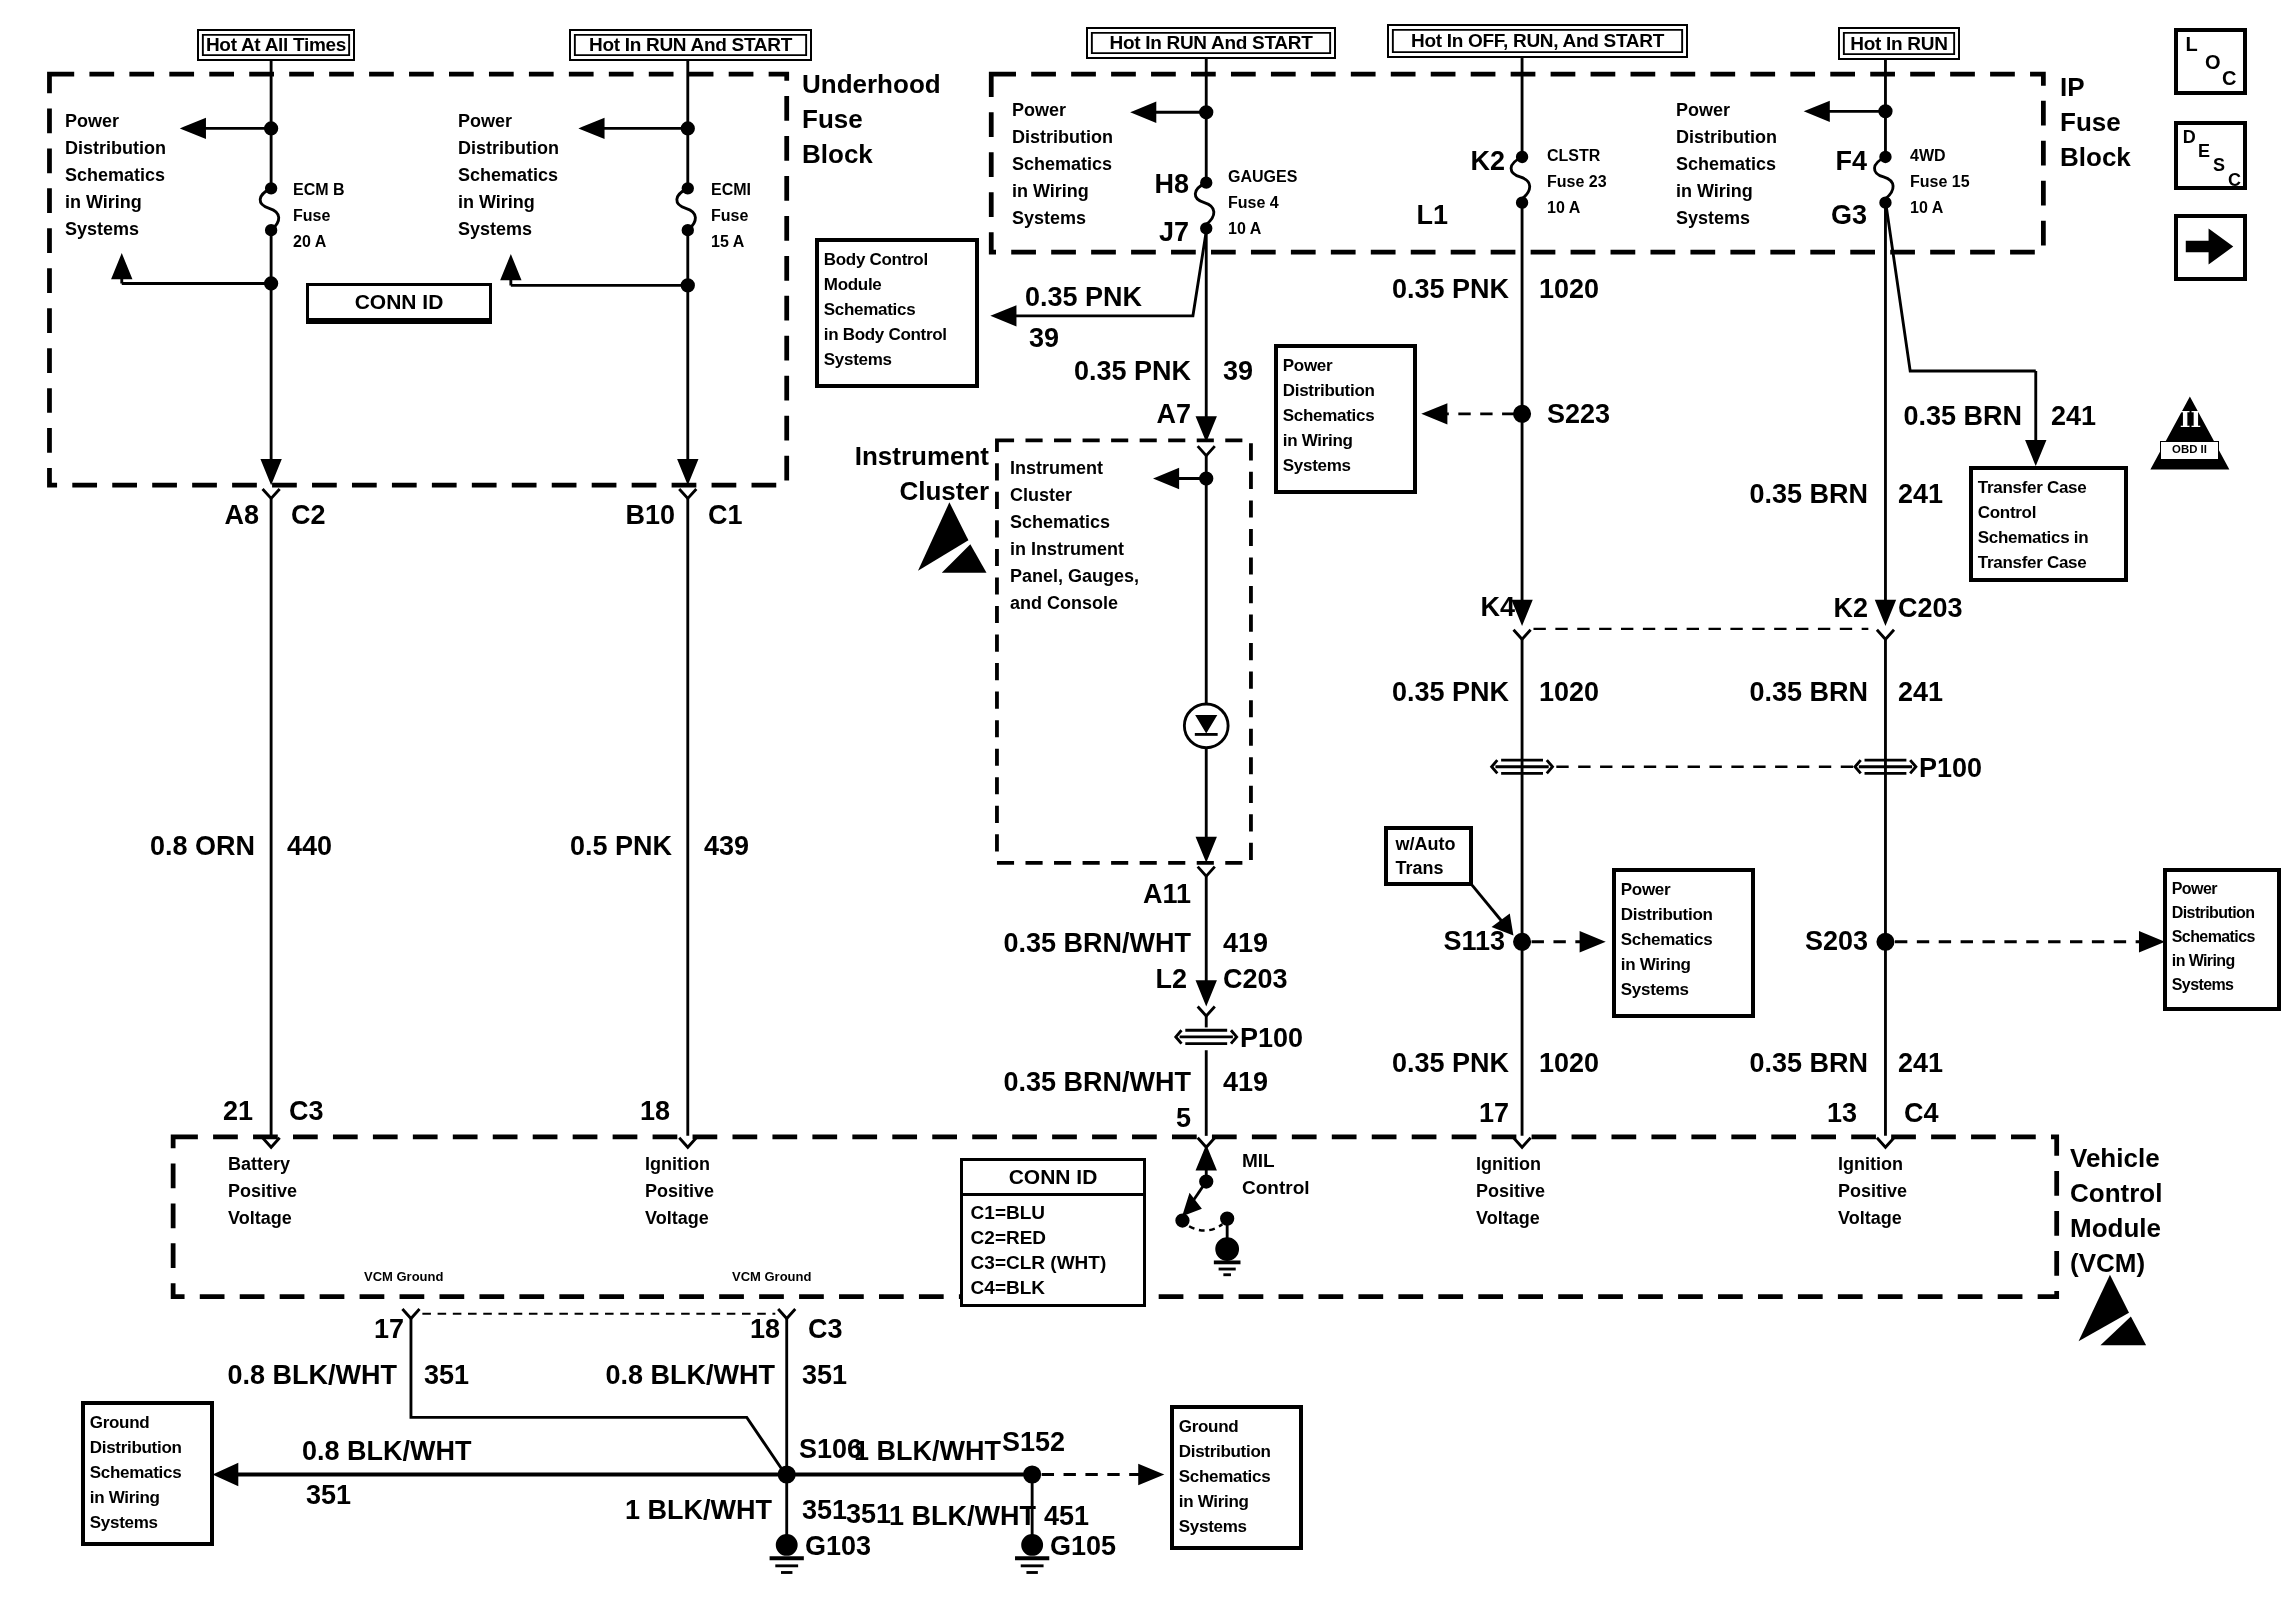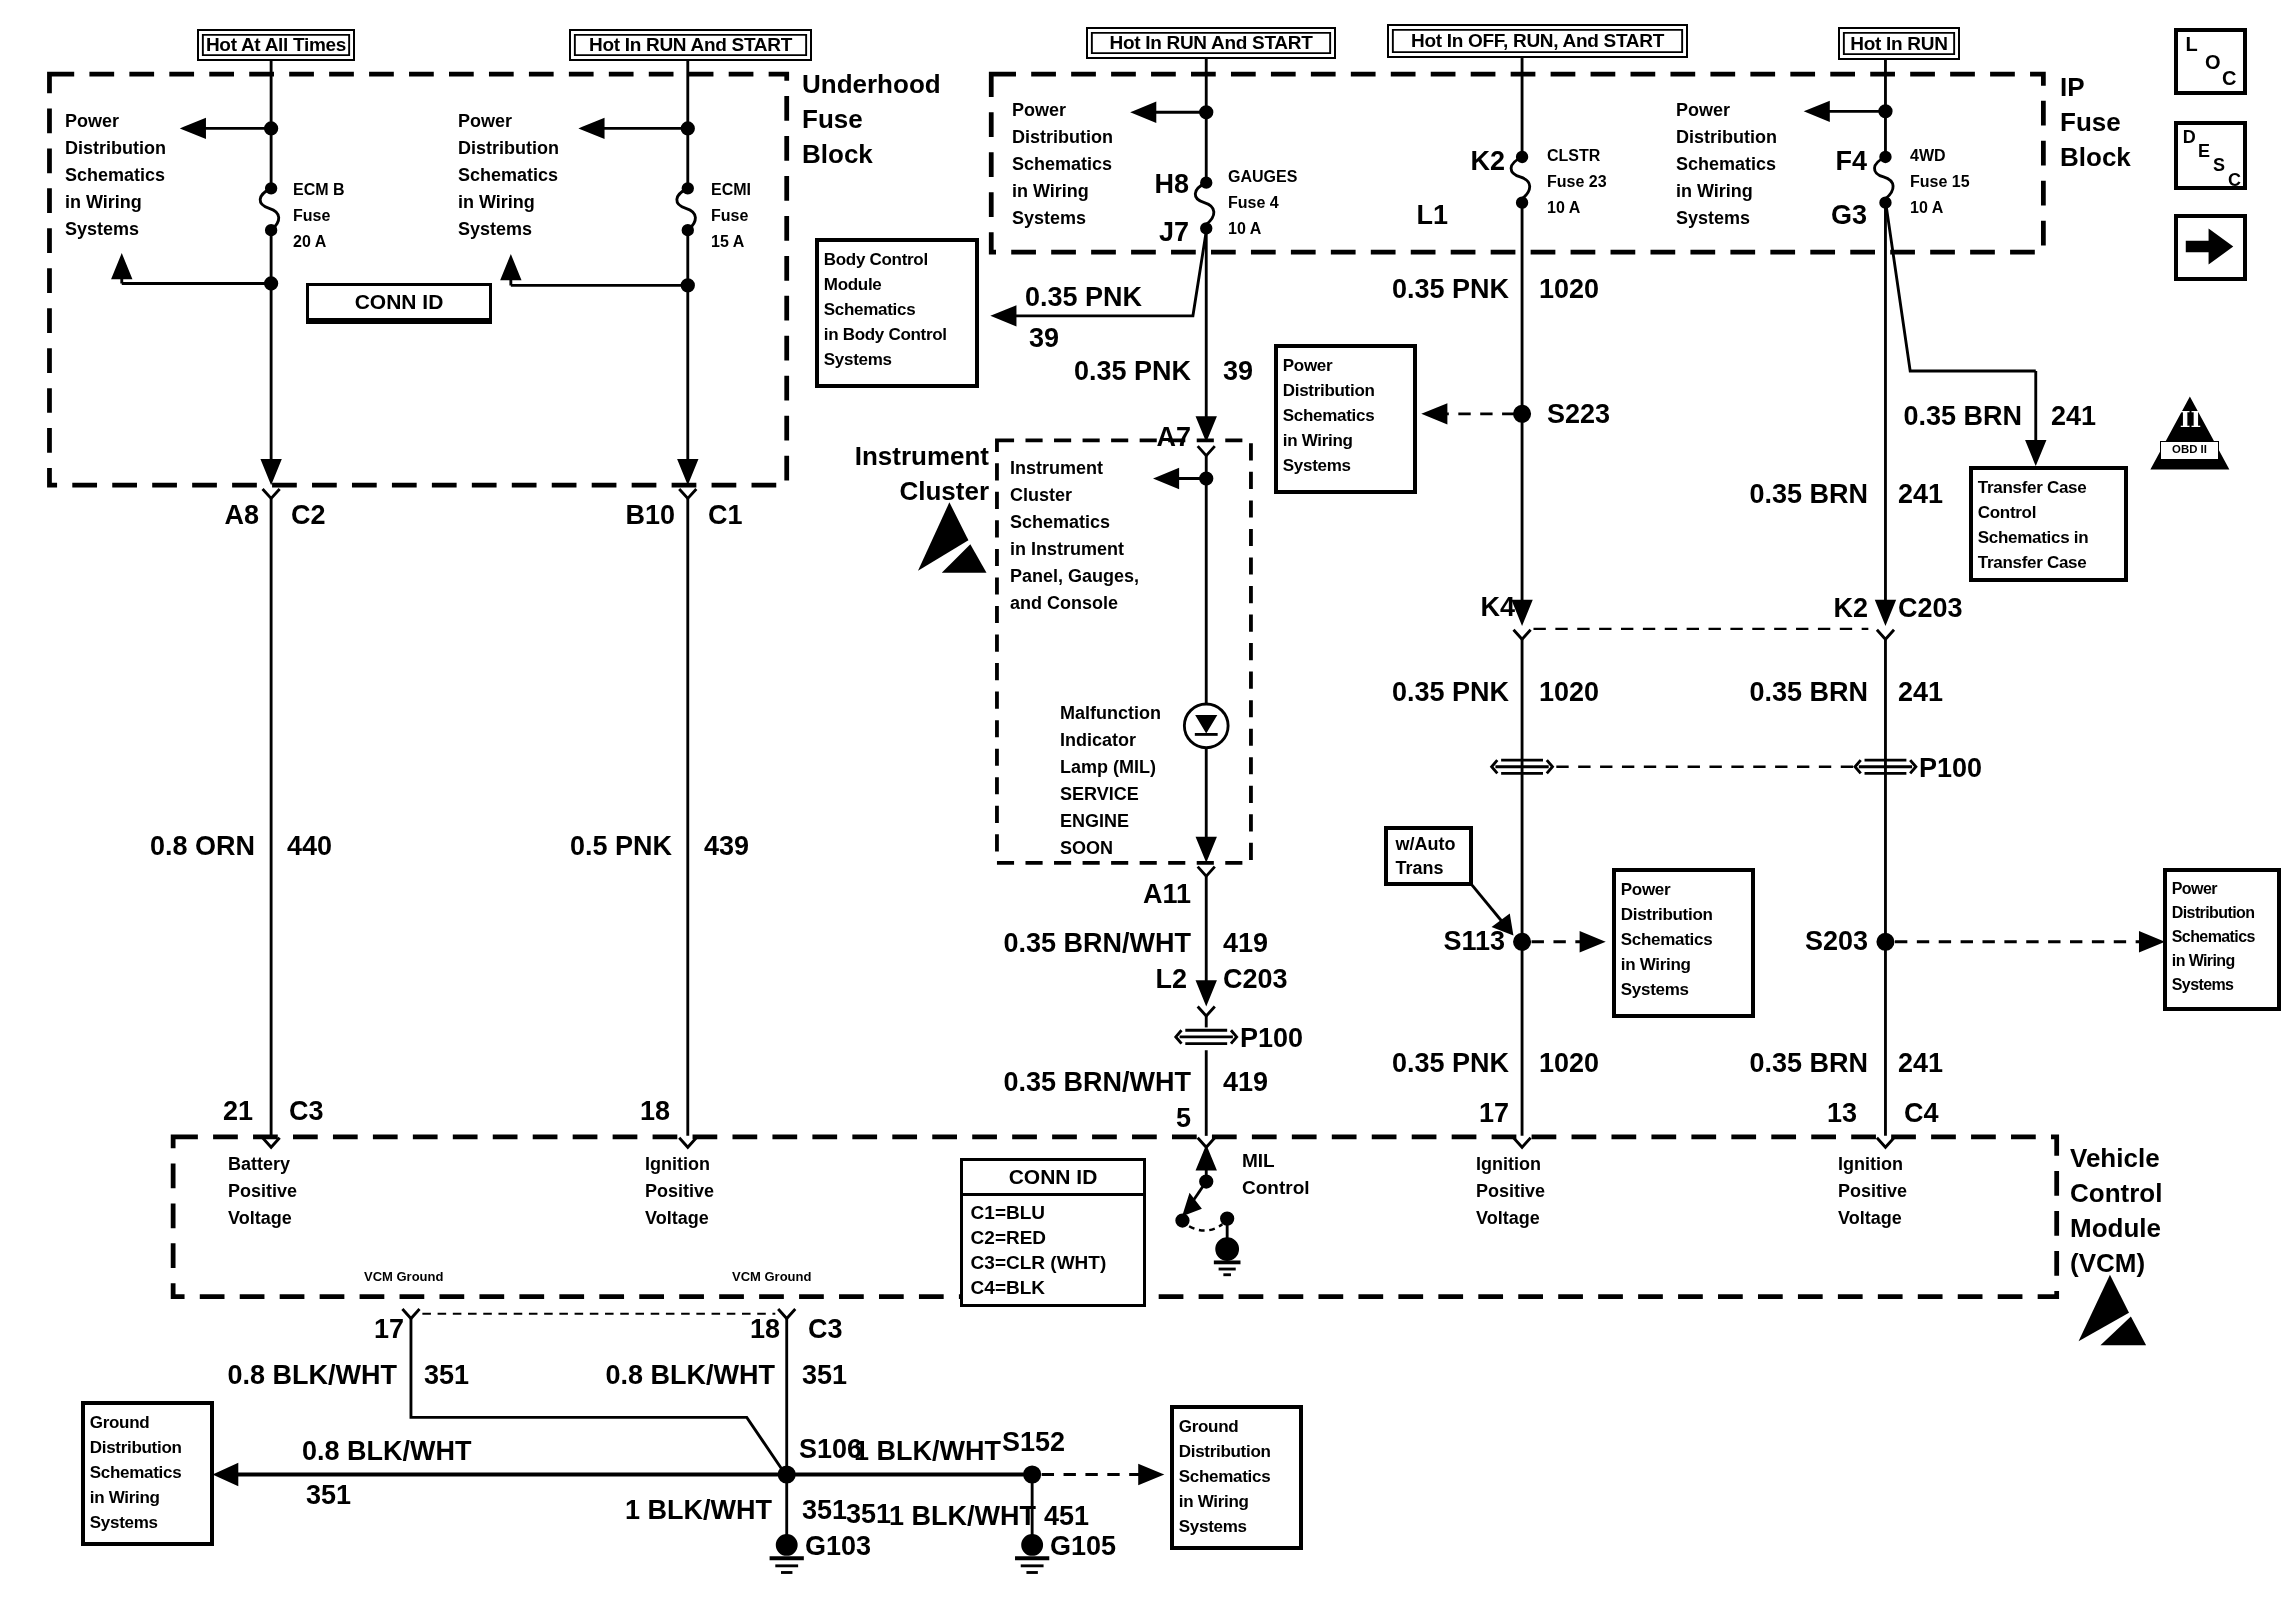--- a/index.html
+++ b/index.html
@@ -269,26 +269,20 @@
 Distribution
 Schematics
 in Wiring
 Systems</div>
   <div class="multi" style="left:1010px;top:455px;width:157px">Instrument
 Cluster
 Schematics
 in Instrument
 Panel, Gauges,
 and Console</div>
-  <div class="multi" style="left:1060px;top:700px;width:133px">Malfunction
-Indicator
-Lamp (MIL)
-SERVICE
-ENGINE
-SOON</div>
 
   <div class="refbox" style="left:815px;top:238px;width:164px;height:150px">Body Control
 Module
 Schematics
 in Body Control
 Systems</div>
   <div class="refbox" style="left:1274px;top:344px;width:143px;height:150px">Power
 Distribution
 Schematics
 in Wiring
@@ -363,21 +357,21 @@
   <div class="multi" style="left:645px;top:1151px;width:143px">Ignition
 Positive
 Voltage</div>
 
   <div class="w wr" style="left:1122px;top:169px;width:67px">H8</div>
   <div class="w wr" style="left:1122px;top:217px;width:67px">J7</div>
   <div class="w" style="left:1025px;top:282px">0.35 PNK</div>
   <div class="w" style="left:1029px;top:323px">39</div>
   <div class="w wr" style="left:1048px;top:356px;width:143px">0.35 PNK</div>
   <div class="w" style="left:1223px;top:356px">39</div>
-  <div class="w wr" style="left:1124px;top:422px;width:67px">A7</div>
+  <div class="w wr" style="left:1124px;top:399px;width:67px">A7</div>
   <div class="w wr" style="left:1096px;top:879px;width:95px">A11</div>
   <div class="w wr" style="left:982px;top:928px;width:209px">0.35 BRN/WHT</div>
   <div class="w" style="left:1223px;top:928px">419</div>
   <div class="w wr" style="left:1120px;top:964px;width:67px">L2</div>
   <div class="w" style="left:1223px;top:964px">C203</div>
   <div class="w" style="left:1240px;top:1023px">P100</div>
   <div class="w wr" style="left:982px;top:1067px;width:209px">0.35 BRN/WHT</div>
   <div class="w" style="left:1223px;top:1067px">419</div>
   <div class="w wr" style="left:1143px;top:1103px;width:48px">5</div>
   <div class="multi" style="left:1242px;top:1147px;width:105px;font-size:19px">MIL

